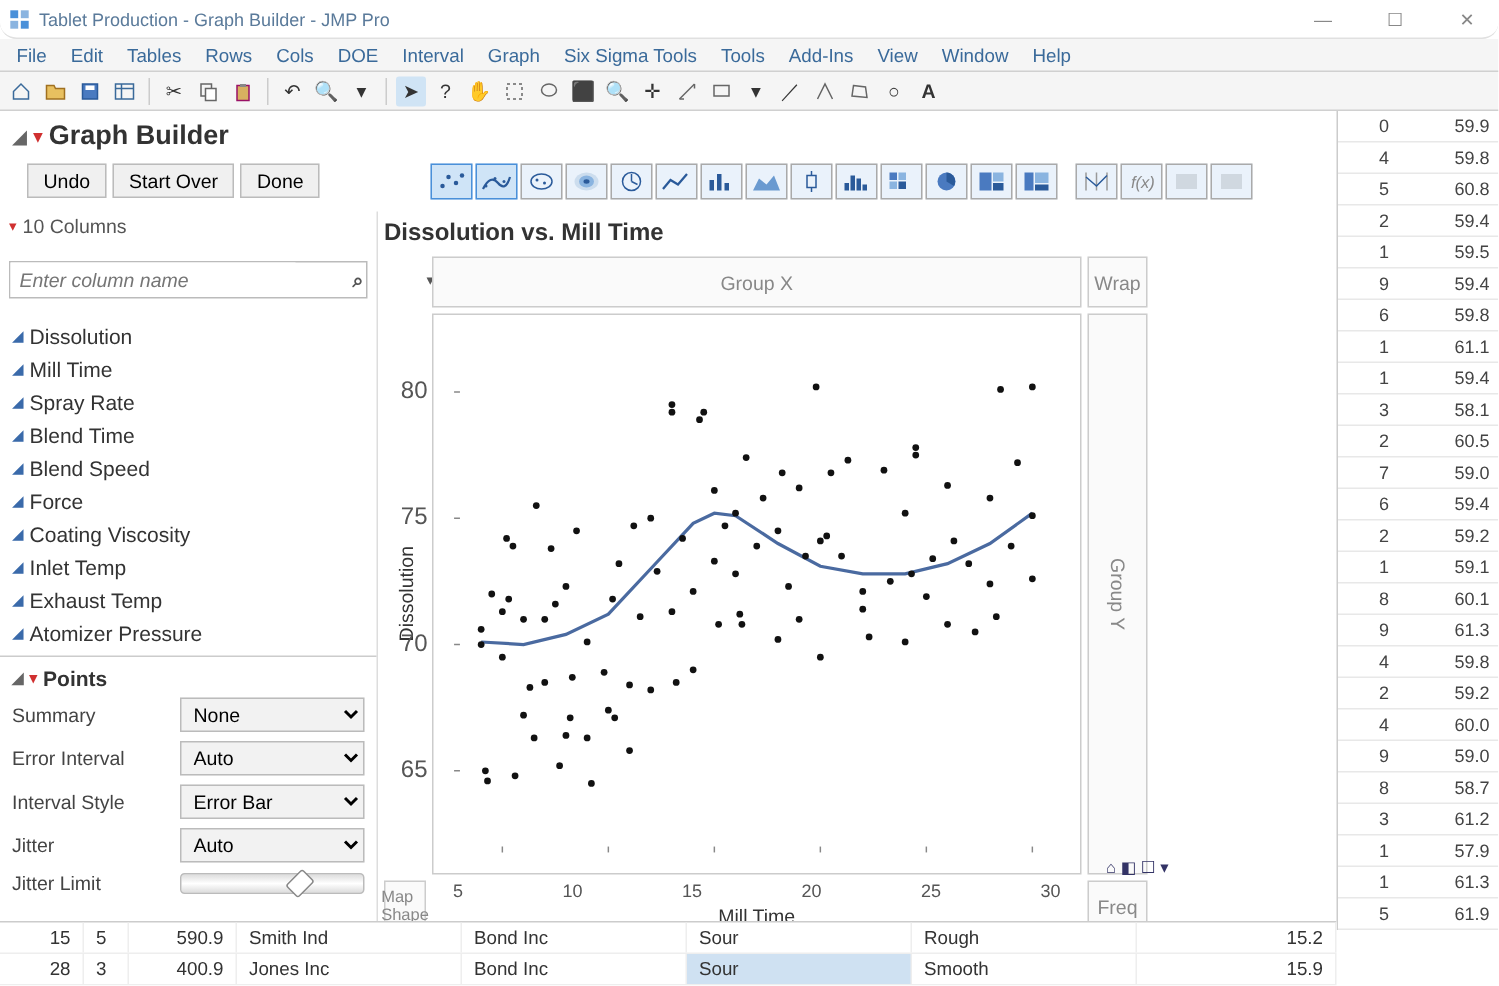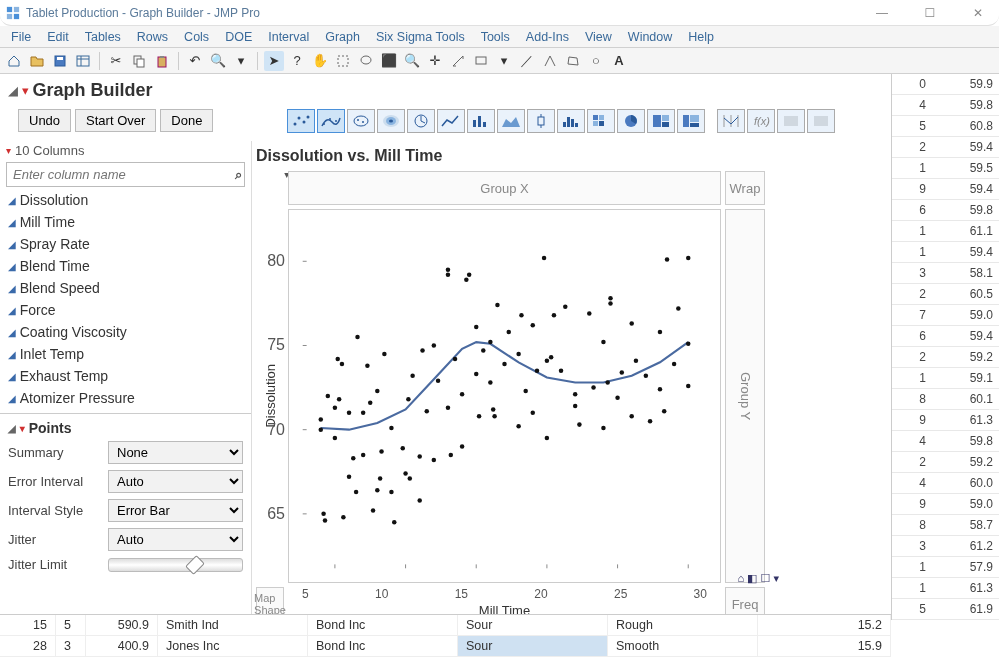--- a/index.html
+++ b/index.html
@@ -24,30 +24,30 @@
 .gb-header h2 { font-size: 18px; font-weight:bold; color:#333; }
 .gb-btnrow { display:flex; align-items:flex-start; padding: 2px 10px 8px 18px; gap:4px;}
 .gb-btnrow button { background:#f0f0f0; border:1px solid #bbb; padding:3px 10px; font-size:13px; cursor:pointer; }
 .gb-iconrow { display:flex; gap:2px; margin-left:70px; }
 .gb-iconrow .gicon { width:28px; height:24px; border:1px solid #aaa; background:#eaf2fb; cursor:pointer; display:flex; align-items:center; justify-content:center; }
 .gb-iconrow .gicon.sel { background:#cfe4f7; border-color:#4a90d9; }
 .gb-iconrow .gsep { width:8px; }
 .gb-body { flex:1; display:flex; }
 .leftpanel { width:252px; border-right:1px solid #ddd; display:flex; flex-direction:column; background:#fff; }
 .col-header { padding:2px 6px; font-size:13px; color:#555; display:flex; align-items:center; gap:4px; }
-.searchrow { display:flex; align-items:center; border:1px solid #bbb; margin:2px 6px; background:#fff;gap:32px; }
+.searchrow { display:flex; align-items:center; border:1px solid #bbb; margin:14px 6px; background:#fff;gap:32px; }
 .searchrow input { flex:1; border:none; outline:none; padding:4px 6px; font-style:italic; color:#888; font-size:13px; }
 .searchrow .sicon { padding:3px 6px; color:#555; cursor:pointer; font-weight:bold;}
 .searchrow .drop { padding:3px 4px; color:#555; cursor:pointer; font-size:10px;}
 .col-list { overflow-y:auto; flex:0 0 auto; }
 .col-item { padding:3px 8px; font-size:14px; color:#333; cursor:pointer; display:flex; align-items:center; gap:4px;}
 .col-item .tri { color:#3a6aaa; font-size:10px;}
 .points-section { border-top:1px solid #ccc; margin-top:4px; padding:4px; }
 .points-header { display:flex; align-items:center; gap:4px; padding:2px 4px; font-weight:bold; font-size:14px;}
-.prop-row { display:flex; align-items:center; padding:3px 4px; gap:4px; font-size:13px;}
+.prop-row { display:flex; align-items:center; padding:3px 4px; gap:16px; font-size:13px;}
 .prop-row label { width:96px; color:#444; }
 .prop-row select { flex:1; border:1px solid #bbb; background:#f2f2f2; padding:2px 4px; font-size:13px;}
 .prop-row .slider { flex:1; position:relative; height:14px; background:linear-gradient(#ddd,#fff,#ddd); border:1px solid #bbb; border-radius:3px;}
 .prop-row .slider .thumb { position:absolute; top:-2px; left:60%; width:12px; height:16px; background:#fff; border:1px solid #888; transform:rotate(45deg); border-radius:2px;}
 .chartzone { flex:1; position:relative; padding:4px; }
 .chart-title { text-align:left; font-weight:bold; font-size:16px; margin:2px 0 6px 0; }
 .drop-grid { display:grid; grid-template-columns: 28px 1fr 40px 40px 74px; grid-template-rows: 34px 1fr 34px; gap:4px; height:450px;}
 .dz { border:1px solid #ccc; background:#fafafa; display:flex; align-items:center; justify-content:center; color:#888; font-size:13px; font-weight:500; cursor:pointer;}
 .dz.tall { writing-mode:vertical-rl; }
 .dz.short { writing-mode: horizontal-tb;}

